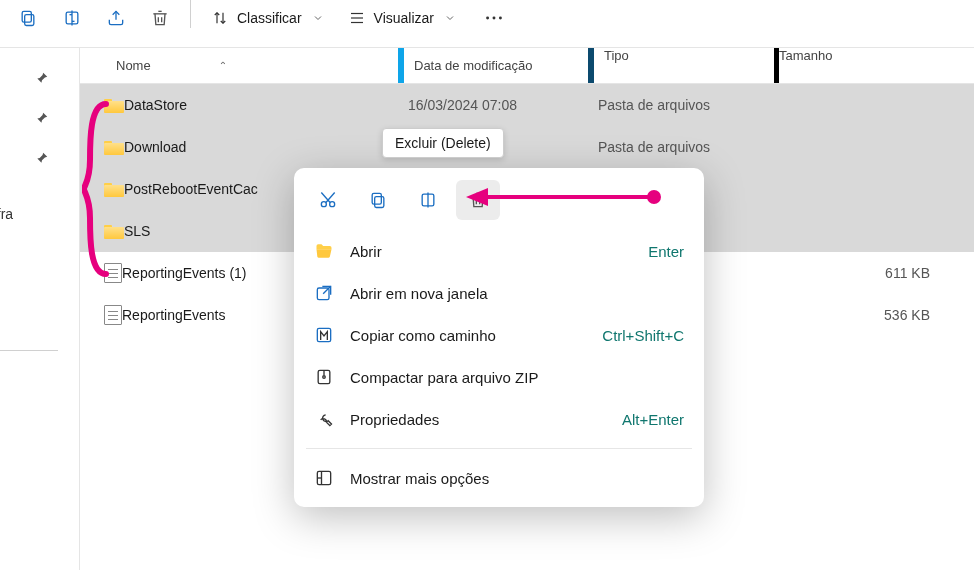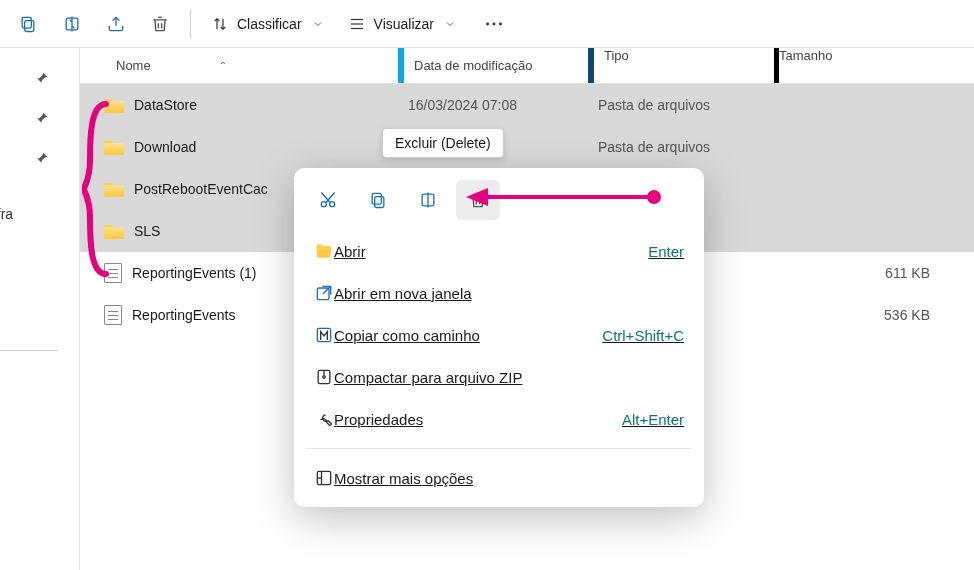--- a/index.html
+++ b/index.html
@@ -8,21 +8,21 @@
       font-size: 14px;
       color: #1a1a1a;
       background: #fff;
       width: 974px;
       height: 570px;
       overflow: hidden;
       position: relative;
     }
     .toolbar {
       display: flex;
-      align-items: center;
+      align-items: flex-start;
       height: 48px;
       padding: 0 8px;
       gap: 4px;
       border-bottom: 1px solid #e5e5e5;
     }
     .toolbar .tb-btn {
       width: 40px;
       height: 36px;
       display: flex;
       align-items: center;
@@ -98,21 +98,21 @@
     .col-type { width: 186px; padding-left: 10px; border-left: 6px solid #0c4a6e; height:100%; display:flex; align-items:flex-start;}
     .col-size { flex:1; border-left: 5px solid #000000; height:100%; display:flex; }
     .sort-caret { font-size: 10px; color: #666; margin-left: 50px;}
     .rows { }
     .row {
       display: flex;
       height: 42px;
       align-items: center;
     }
     .row.sel { background: #d9d9d9; }
-    .row .cname { width: 318px; padding-left: 24px; display:flex; align-items:center; gap:10px; }
+    .row .cname { width: 318px; padding-left: 24px; display:flex; align-items:center; }
     .row .cdate { width: 190px; padding-left: 10px; color: #555; font-size: 14px;}
     .row .ctype { width: 186px; padding-left: 10px; color: #555; font-size: 14px; white-space: nowrap; overflow: hidden; text-overflow: ellipsis;}
     .row .csize { flex:1; padding-left: 10px; color: #555; font-size: 14px; text-align: right; padding-right: 44px;}
     .folder-ico {
       width: 20px; height: 16px; position: relative;
     }
     .folder-ico::before {
       content:""; position:absolute; left:0; top:2px; width:8px; height:4px;
       background:#ffcf48; border-radius:1px 1px 0 0;
     }
@@ -165,21 +165,21 @@
       padding: 4px 6px 10px 6px;
     }
     .ctx .iconbar .ib {
       width:44px; height:40px; display:flex; align-items:center; justify-content:center;
       border-radius:6px; cursor:pointer;
     }
     .ctx .iconbar .ib.hl { background:#ececec; }
     .ctx .mi {
       display:flex; align-items:center;
       height:42px; padding: 0 14px; border-radius:6px;
-      cursor:pointer; text-decoration:underline;
+      cursor:pointer; gap:16px;
     }
     .ctx .mi .mlabel { flex:1; font-size:15px; }
     .ctx .mi .macc { color:#0f766e; font-size:15px; }
     .ctx .sep { height:1px; background:#e6e6e6; margin:8px 6px;}
     .ctx svg { display:block; }
     
     .arrow {
       position:absolute;
       left: 384px; top: 134px;
       width: 200px; height: 30px;

